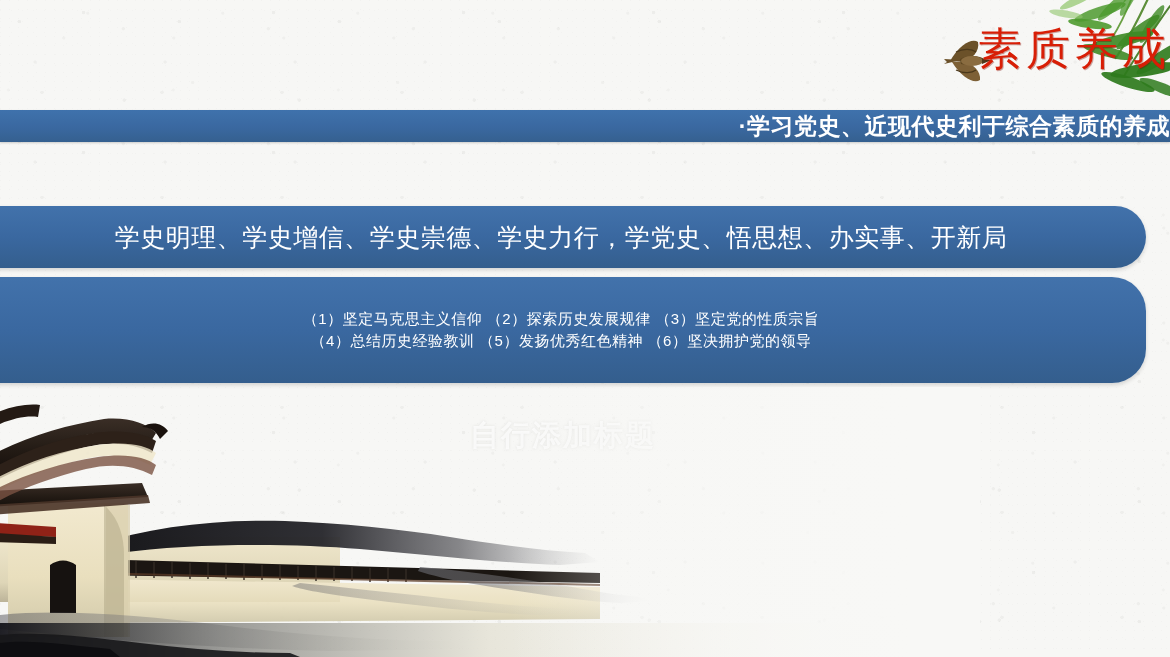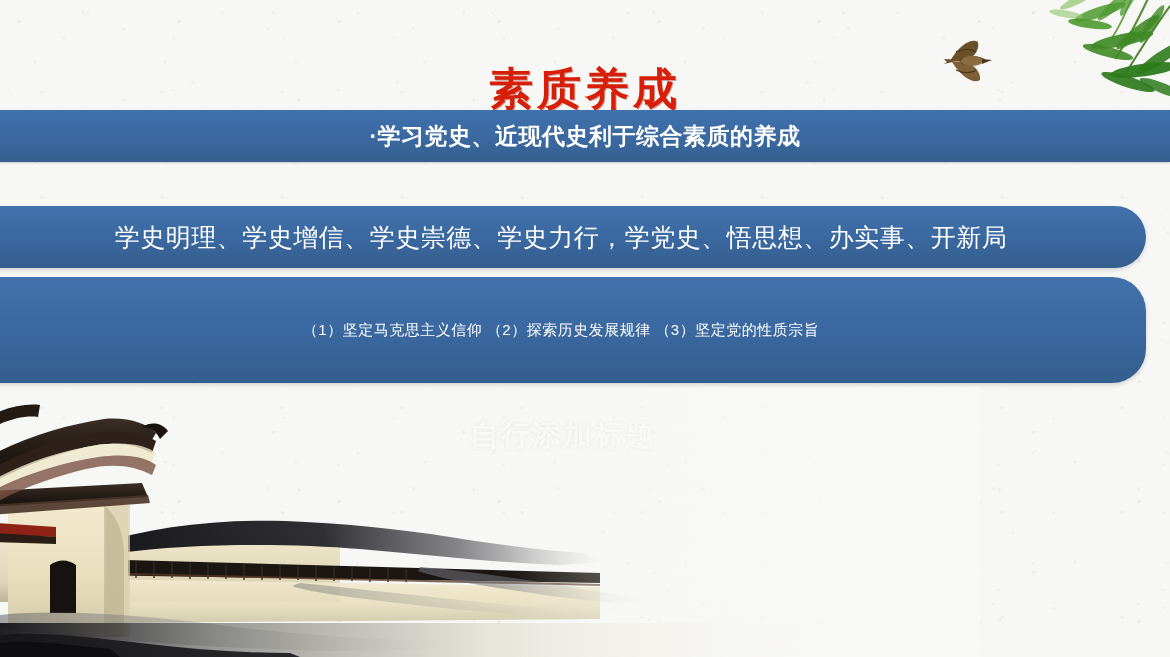--- a/index.html
+++ b/index.html
@@ -78,40 +78,39 @@
     font-size: 35px;
     color: #1b1b1b;
     letter-spacing: 1px;
     white-space: nowrap;
   }
   .main-title {
     position: absolute;
     left: 0;
     right: 0;
     top: 20px;
-    text-align: center;
+    text-align: right;
     font-size: 44px;
-    font-weight: bold;
+    font-weight: normal;
     color: #d81e06;
     letter-spacing: 4px;
     text-shadow: 1px 1px 0 rgba(120,10,0,.35);
-    margin-top: 40px;
   }
 
   
   .blue-strip {
     position: absolute;
     left: 0;
     right: 0;
     top: 110px;
-    height: 52px;
+    height: 32px;
     background: linear-gradient(180deg, #3f72ac 0%, #3a68a0 55%, #35608f 100%);
     display: flex;
     align-items: center;
-    justify-content: center;
+    justify-content: flex-end;
     box-shadow: 0 1px 2px rgba(0,0,0,.18);
   }
   .blue-strip-text {
     color: #ffffff;
     font-size: 23px;
     font-weight: bold;
     letter-spacing: .5px;
     white-space: nowrap;
   }
 
@@ -244,20 +243,21 @@
   <div class="blue-strip">
     <span class="blue-strip-text">·学习党史、近现代史利于综合素质的养成</span>
   </div>
 
   <div class="pill-banner pill-banner-1">
     <span class="banner-line">学史明理、学史增信、学史崇德、学史力行，学党史、悟思想、办实事、开新局</span>
   </div>
 
   <div class="pill-banner pill-banner-2">
     <span class="banner-line">（1）坚定马克思主义信仰 （2）探索历史发展规律 （3）坚定党的性质宗旨</span>
+    <span class="banner-line">（4）总结历史经验教训   （5）发扬优秀红色精神 （6）坚决拥护党的领导</span>
   </div>
 
   <div class="watermark">自行添加标题</div>
 
   <svg class="scenery" viewBox="0 0 980 270" preserveAspectRatio="none">
     <defs>
       <linearGradient id="wallGrad" x1="0" y1="0" x2="0" y2="1">
         <stop offset="0%" stop-color="#f2e9cf"></stop>
         <stop offset="55%" stop-color="#e9dfbe"></stop>
         <stop offset="100%" stop-color="#cfc7a8"></stop>

